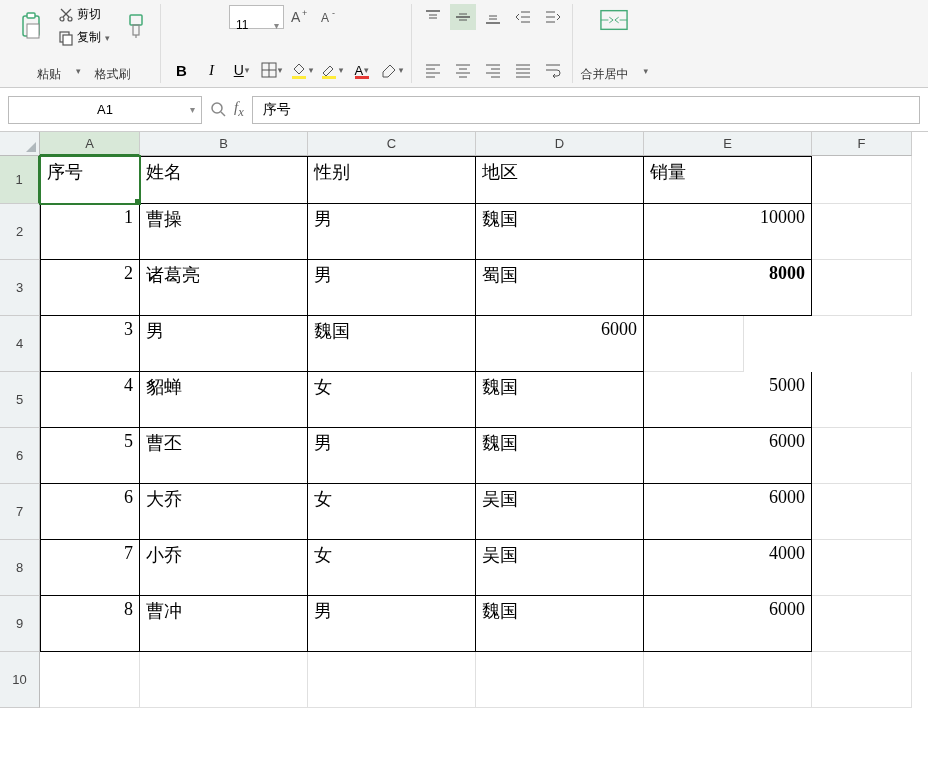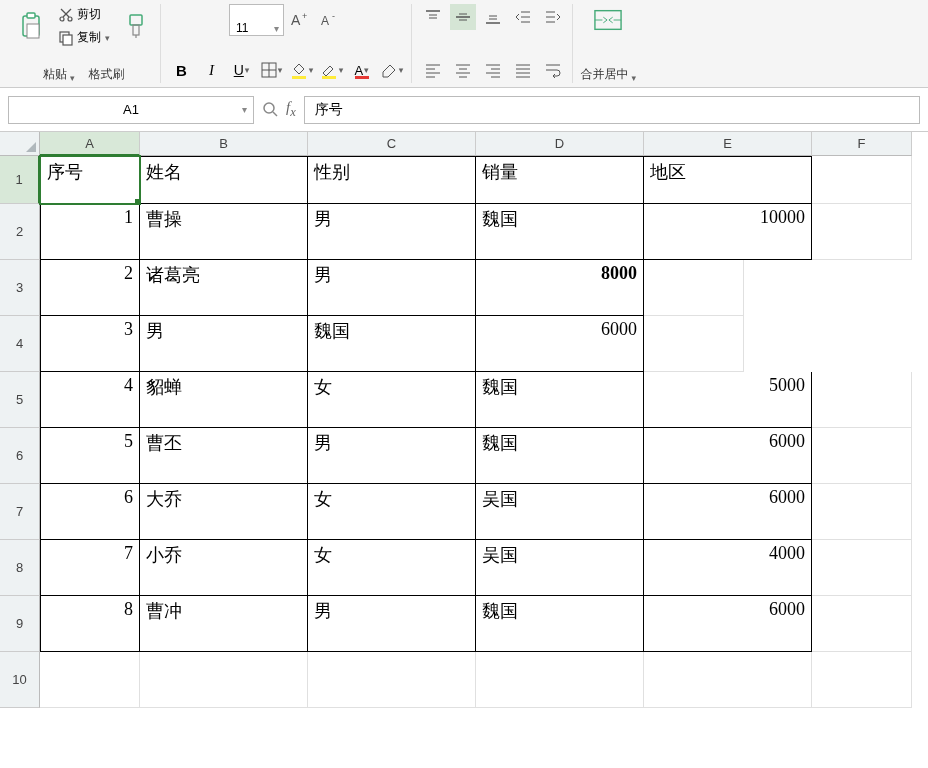--- a/index.html
+++ b/index.html
@@ -4,32 +4,32 @@
 <style>
 * { box-sizing: border-box; margin: 0; padding: 0; }
 body { font-family: "Microsoft YaHei", "SimSun", sans-serif; font-size: 13px; background: #fff; overflow: hidden; }
 
 
 .toolbar { background: #f5f5f5; border-bottom: 1px solid #ccc; padding: 4px 8px; display: flex; align-items: flex-start; gap: 2px; height: 88px; }
 .toolbar-group { display: flex; flex-direction: column; align-items: center; padding: 0 6px; border-right: 1px solid #ddd; height: 100%; justify-content: space-between; }
 .toolbar-group.no-border { border-right: none; }
 .tb-big-btn { display: flex; flex-direction: column; align-items: center; gap: 2px; cursor: pointer; padding: 2px 4px; }
 .tb-big-icon { width: 28px; height: 28px; display: flex; align-items: center; justify-content: center; }
-.tb-label { font-size: 12px; color: #333; display: flex; align-items: flex-end; gap: 2px; }
+.tb-label { font-size: 12px; color: #333; display: flex; align-items: flex-start; gap: 14px; }
 .tb-row { display: flex; align-items: center; gap: 4px; }
 .tb-small-btn { display: flex; align-items: center; gap: 3px; cursor: pointer; padding: 2px 4px; font-size: 12px; }
 .tb-icon-btn { width: 26px; height: 26px; display: flex; align-items: center; justify-content: center; cursor: pointer; }
 .font-select { border: 1px solid #bbb; background: #fff; height: 24px; padding: 0 18px 0 6px; font-size: 12px; min-width: 175px; position: relative; display: flex; align-items: center; }
-.size-select { border: 1px solid #bbb; background: #fff; height: 32px; padding: 16px 18px 0 6px; font-size: 12px; min-width: 55px; position: relative; display: flex; align-items: center; }
+.size-select { border: 1px solid #bbb; background: #fff; height: 24px; padding: 16px 18px 0 6px; font-size: 12px; min-width: 55px; position: relative; display: flex; align-items: center; }
 .font-select::after, .size-select::after { content: "▾"; position: absolute; right: 4px; color: #888; font-size: 10px; }
 .dd-arrow { font-size: 9px; color: #666; margin-left: 1px; }
 
 
 .formula-bar { display: flex; align-items: center; border-bottom: 1px solid #ccc; height: 44px; background: #fff; padding: 6px 8px; gap: 8px; }
-.name-box { border: 1px solid #bbb; background: #fff; width: 246px; height: 28px; display: flex; align-items: center; justify-content: center; font-size: 13px; position: relative; }
+.name-box { border: 1px solid #bbb; background: #fff; width: 194px; height: 28px; display: flex; align-items: center; justify-content: center; font-size: 13px; position: relative; }
 .name-box::after { content: "▾"; position: absolute; right: 6px; color: #888; font-size: 10px; }
 .fx-wrap { display: flex; align-items: center; gap: 6px; color: #888; }
 .formula-input { border: 1px solid #bbb; height: 28px; flex: 1; padding: 0 10px; font-size: 14px; font-family: "SimSun", serif; display: flex; align-items: center; }
 
 
 .grid-area { position: relative; background: #fff; }
 .corner { position: absolute; left: 0; top: 0; width: 40px; height: 24px; background: #eef2f3; border-right: 1px solid #bbb; border-bottom: 1px solid #bbb; }
 .corner::before { content: ""; position: absolute; right: 3px; bottom: 3px; border-style: solid; border-width: 0 0 10px 10px; border-color: transparent transparent #b0b8bc transparent; }
 .col-headers { display: flex; margin-left: 40px; }
 .col-h { height: 24px; background: #eef2f3; border-right: 1px solid #ccc; border-bottom: 1px solid #bbb; display: flex; align-items: center; justify-content: center; font-size: 13px; color: #444; }
@@ -302,38 +302,39 @@
       <div class="col-h" style="width: 168px;">D</div>
       <div class="col-h" style="width: 168px;">E</div>
       <div class="col-h" style="width: 100px;">F</div>
     </div>
   <div id="rows">
       <div class="row">
         <div class="row-h active" style="height: 48px;">1</div>
         <div class="cell header-row tb tbl tbt selected" style="width: 100px;">序号</div>
         <div class="cell header-row tb tbt" style="width: 168px;">姓名</div>
         <div class="cell header-row tb tbt" style="width: 168px;">性别</div>
+        <div class="cell header-row tb tbt" style="width: 168px;">地区</div>
         <div class="cell header-row tb tbt" style="width: 168px;">销量</div>
-        <div class="cell header-row tb tbt" style="width: 168px;">地区</div>
         <div class="cell header-row" style="width: 100px;"></div>
       </div>
       <div class="row">
         <div class="row-h" style="height: 56px;">2</div>
         <div class="cell tb tbl num" style="width: 100px;">1</div>
         <div class="cell tb" style="width: 168px;">曹操</div>
         <div class="cell tb" style="width: 168px;">男</div>
         <div class="cell tb" style="width: 168px;">魏国</div>
         <div class="cell tb num" style="width: 168px;">10000</div>
         <div class="cell " style="width: 100px;"></div>
       </div>
       <div class="row">
         <div class="row-h" style="height: 56px;">3</div>
         <div class="cell tb tbl num" style="width: 100px;">2</div>
         <div class="cell tb" style="width: 168px;">诸葛亮</div>
         <div class="cell tb" style="width: 168px;">男</div>
+        <div class="cell tb" style="width: 168px;">蜀国</div>
         <div class="cell tb num" style="width: 168px; font-weight: bold;">8000</div>
         <div class="cell " style="width: 100px;"></div>
       </div>
       <div class="row">
         <div class="row-h" style="height: 56px;">4</div>
         <div class="cell tb tbl num" style="width: 100px;">3</div>
         <div class="cell tb" style="width: 168px;">男</div>
         <div class="cell tb" style="width: 168px;">魏国</div>
         <div class="cell tb num" style="width: 168px;">6000</div>
         <div class="cell " style="width: 100px;"></div>

